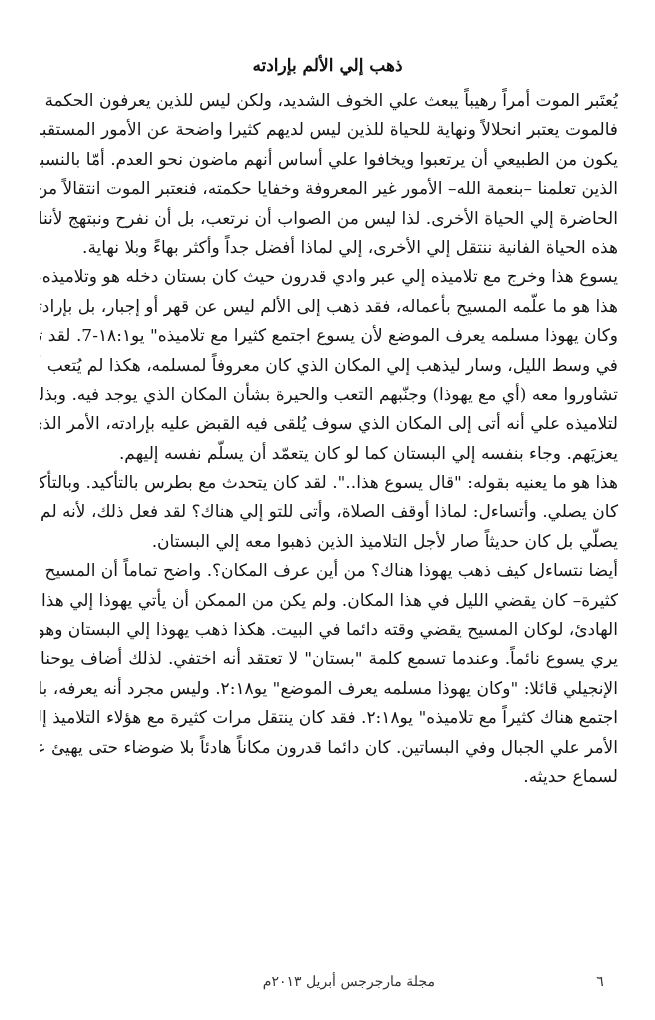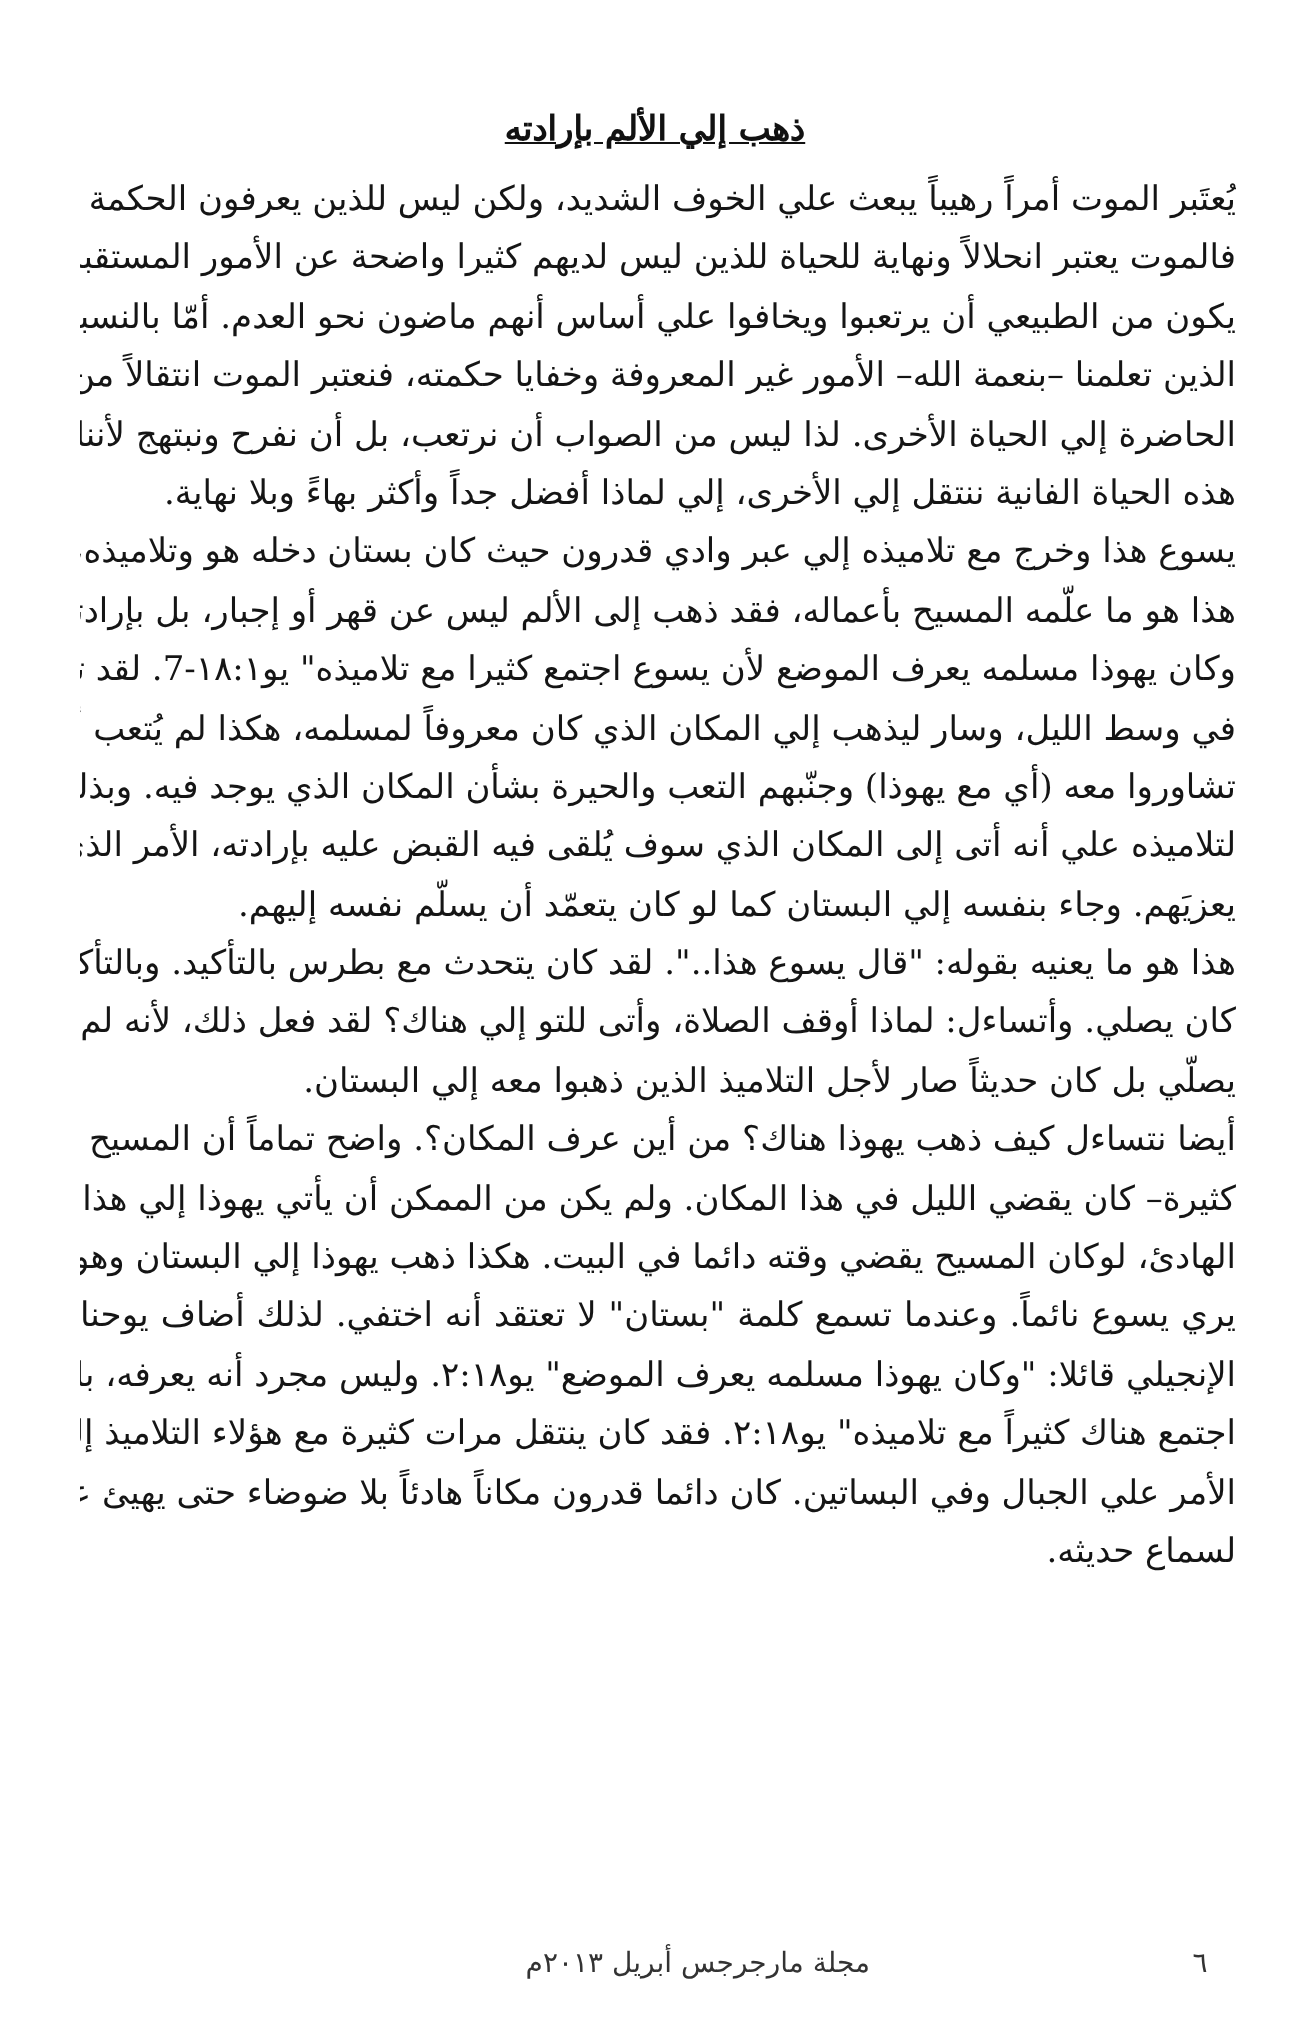--- a/index.html
+++ b/index.html
@@ -24,21 +24,20 @@
       position: absolute;
       top: 52px;
       left: 0;
       width: 655px;
       text-align: center;
       font-size: 17px;
       font-weight: bold;
       line-height: 26px;
       color: #111;
       margin: 0;
-      text-decoration: underline;
     }
     .body-text {
       position: absolute;
       top: 86px;
       left: 40px;
       width: 578px;
       direction: rtl;
     }
     .line {
       display: block;

